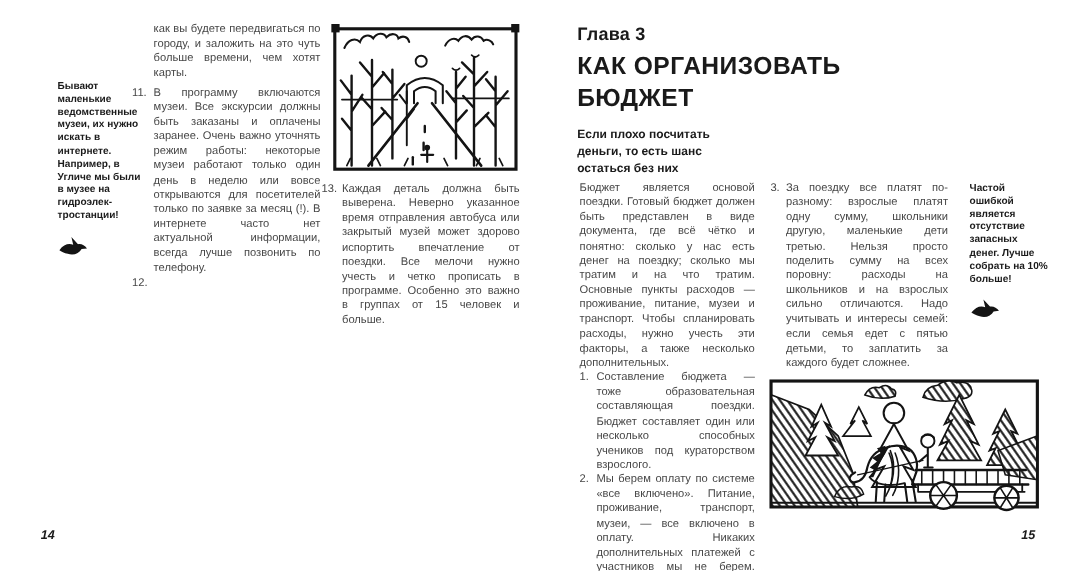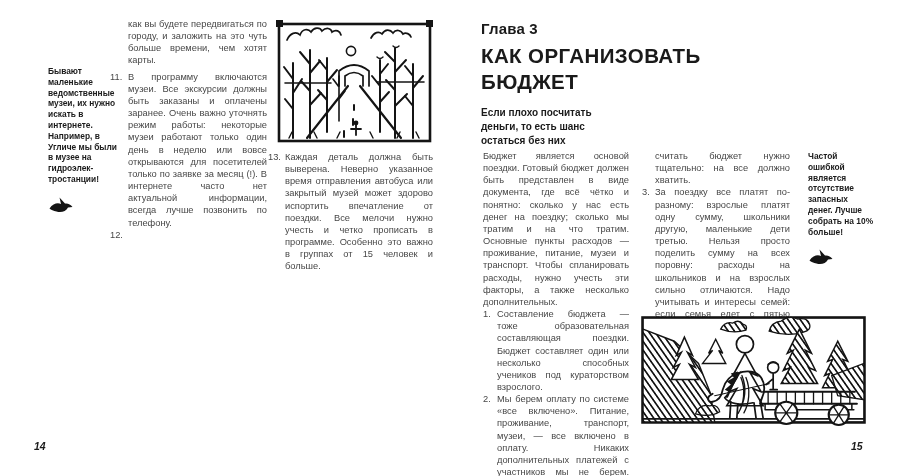--- a/index.html
+++ b/index.html
@@ -117,21 +117,20 @@
       <span class="num numw14">1.</span>
       <span class="itxt">Составление бюджета — тоже образовательная составляющая поездки. Бюджет составляет один или несколько способных учеников под кураторством взрослого.</span>
     </div>
     <div class="item">
       <span class="num numw14">2.</span>
       <span class="itxt">Мы берем оплату по системе «все включено». Питание, проживание, транспорт, музеи, — все включено в оплату. Никаких дополнительных платежей с участников мы не берем. Поэтому</span>
     </div>
   </div>
 
   <div class="colD bodytext">
-    <p class="cont">считать бюджет нужно тщательно: на все должно хватить.</p>
     <div class="item">
       <span class="num numw13">3.</span>
       <span class="itxt">За поездку все платят по-разному: взрослые платят одну сумму, школьники другую, маленькие дети третью. Нельзя просто поделить сумму на всех поровну: расходы на школьников и на взрослых сильно отличаются. Надо учитывать и интересы семей: если семья едет с пятью детьми, то заплатить за каждого будет сложнее.</span>
     </div>
   </div>
 
   <div class="note note-right">
     <div>Частой ошибкой является отсутствие запасных денег. Лучше собрать на 10% больше!</div>
     <svg class="bird" viewBox="0 0 26 19" aria-hidden="true">
       <path d="M1.5,13.5 C5,8.5 9.5,7.5 13,9 L11.5,2.5 L17,8.5 C20,8 22.5,9.5 24.5,12 L20,12.5 C18,16.5 13,18 8.5,16.5 C5.5,15.8 3,14.8 1.5,13.5 Z" fill="#141414"></path>

